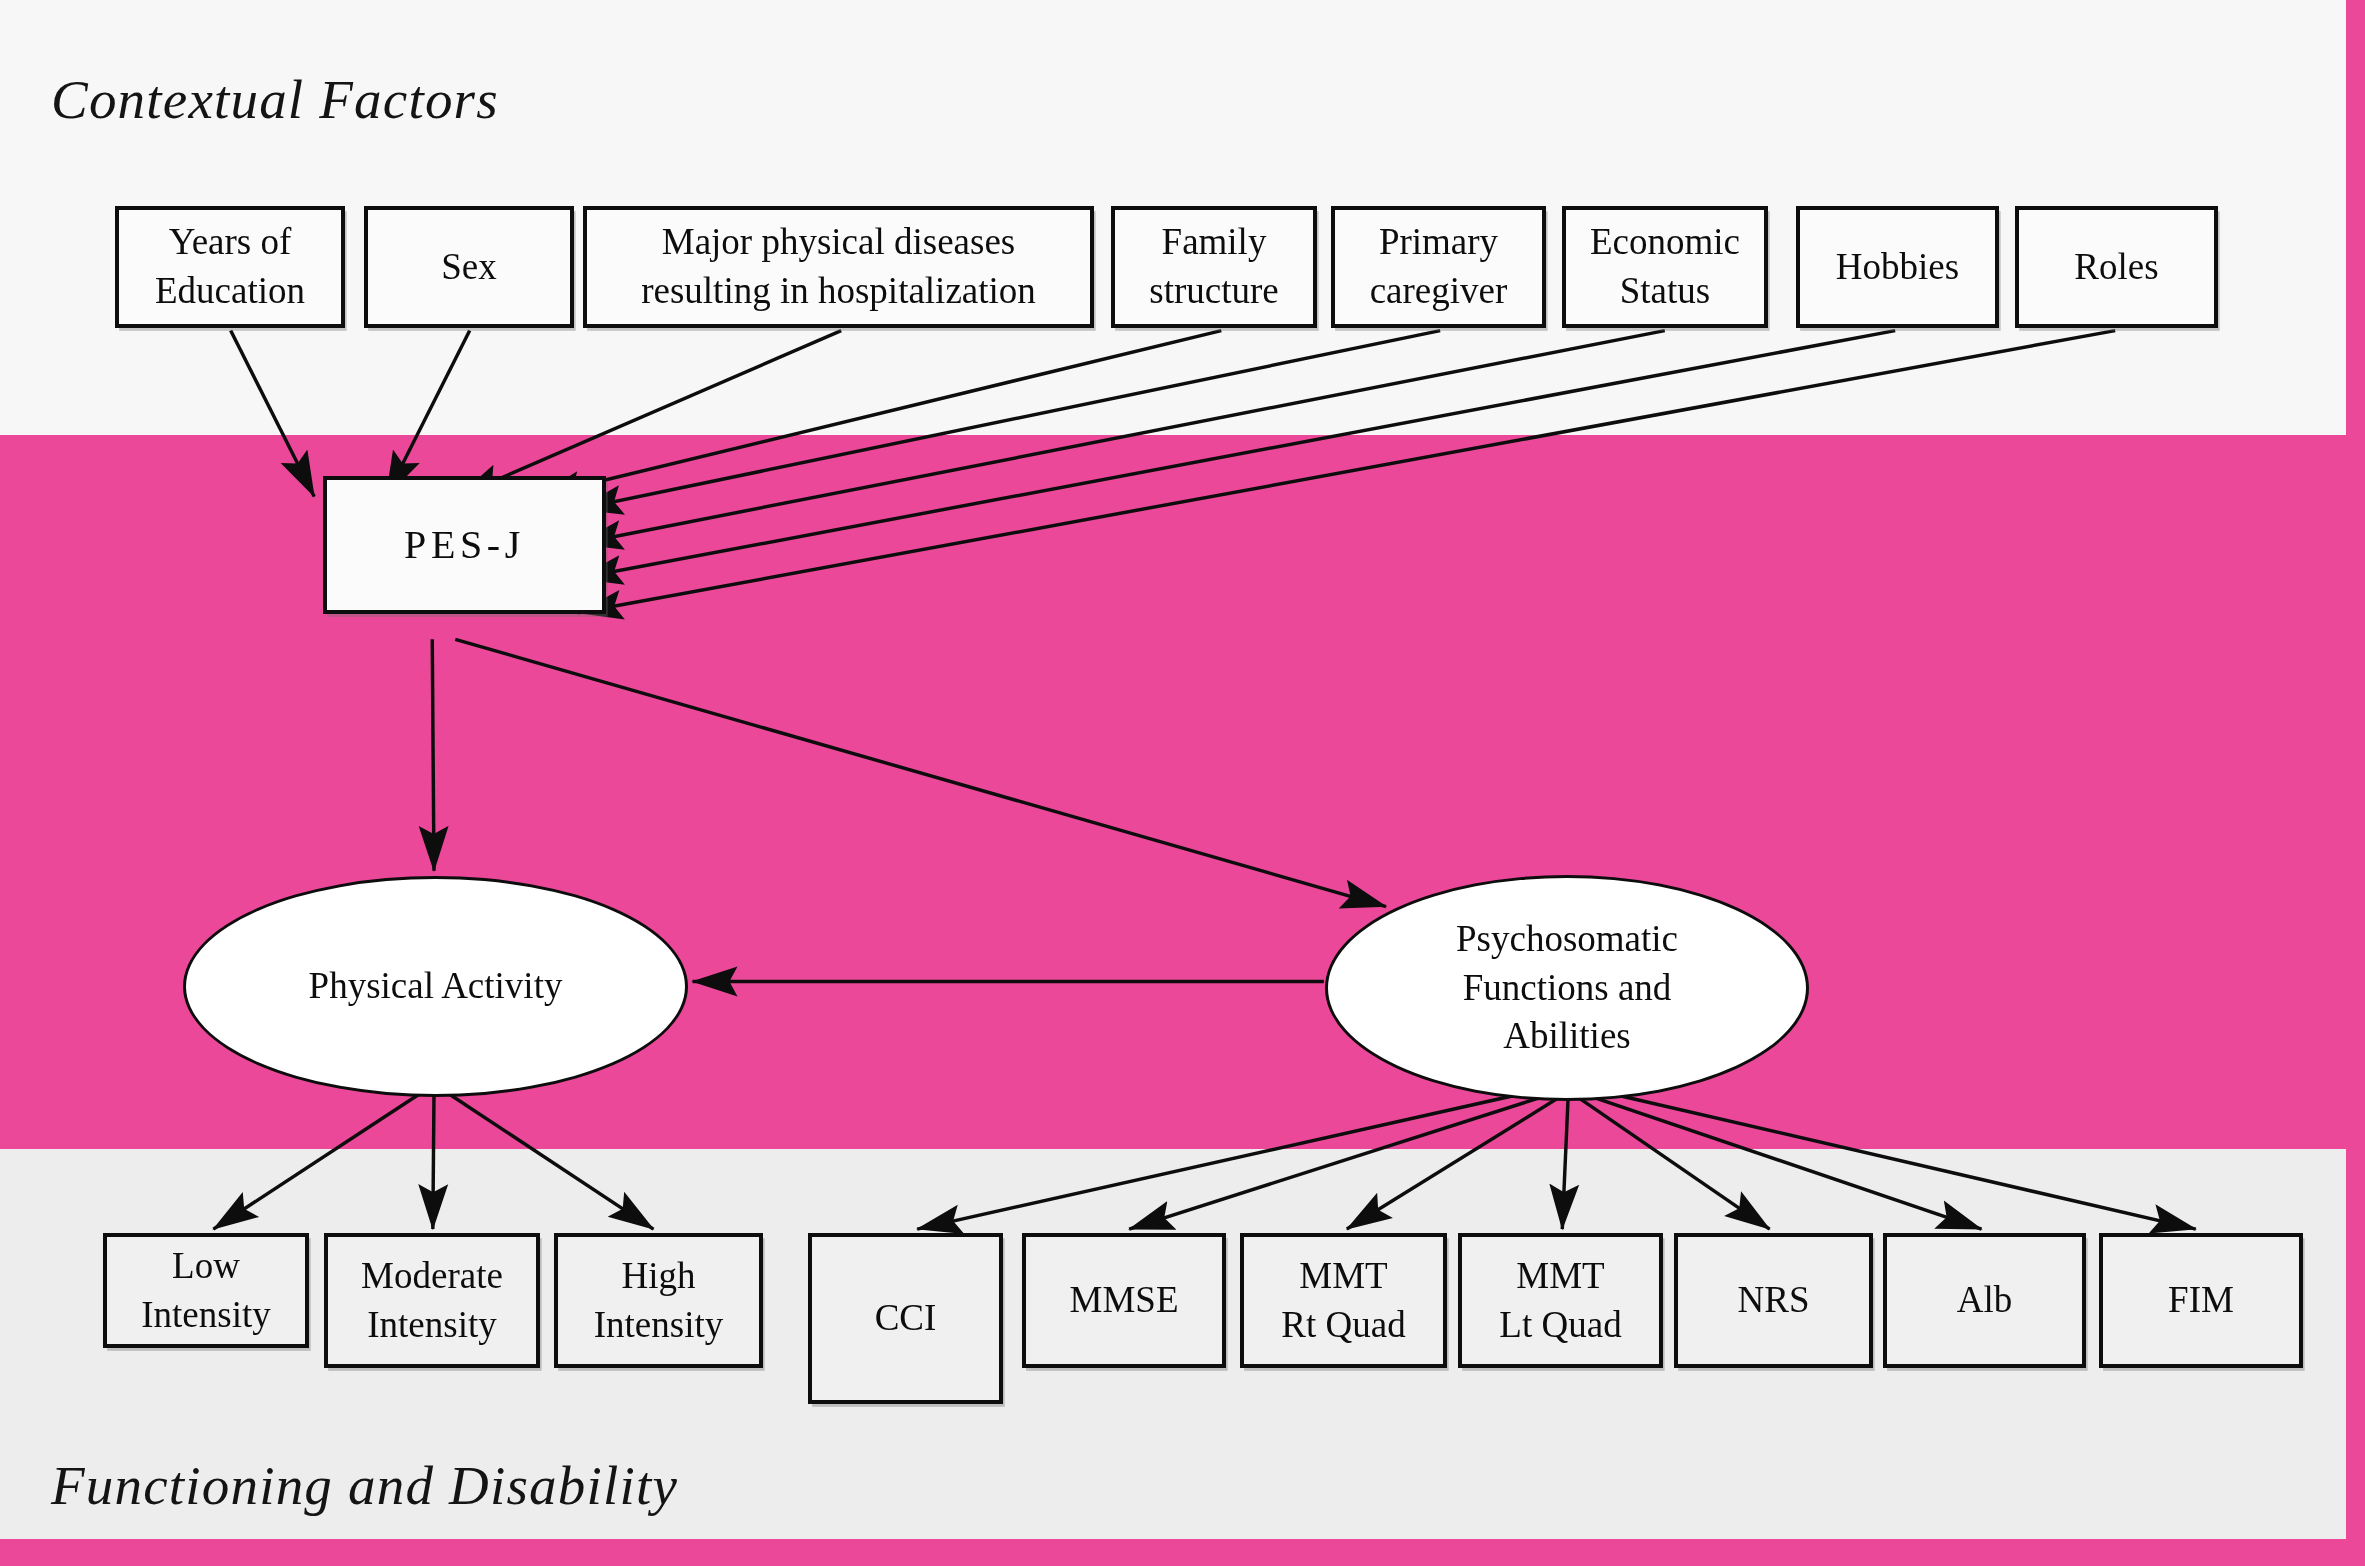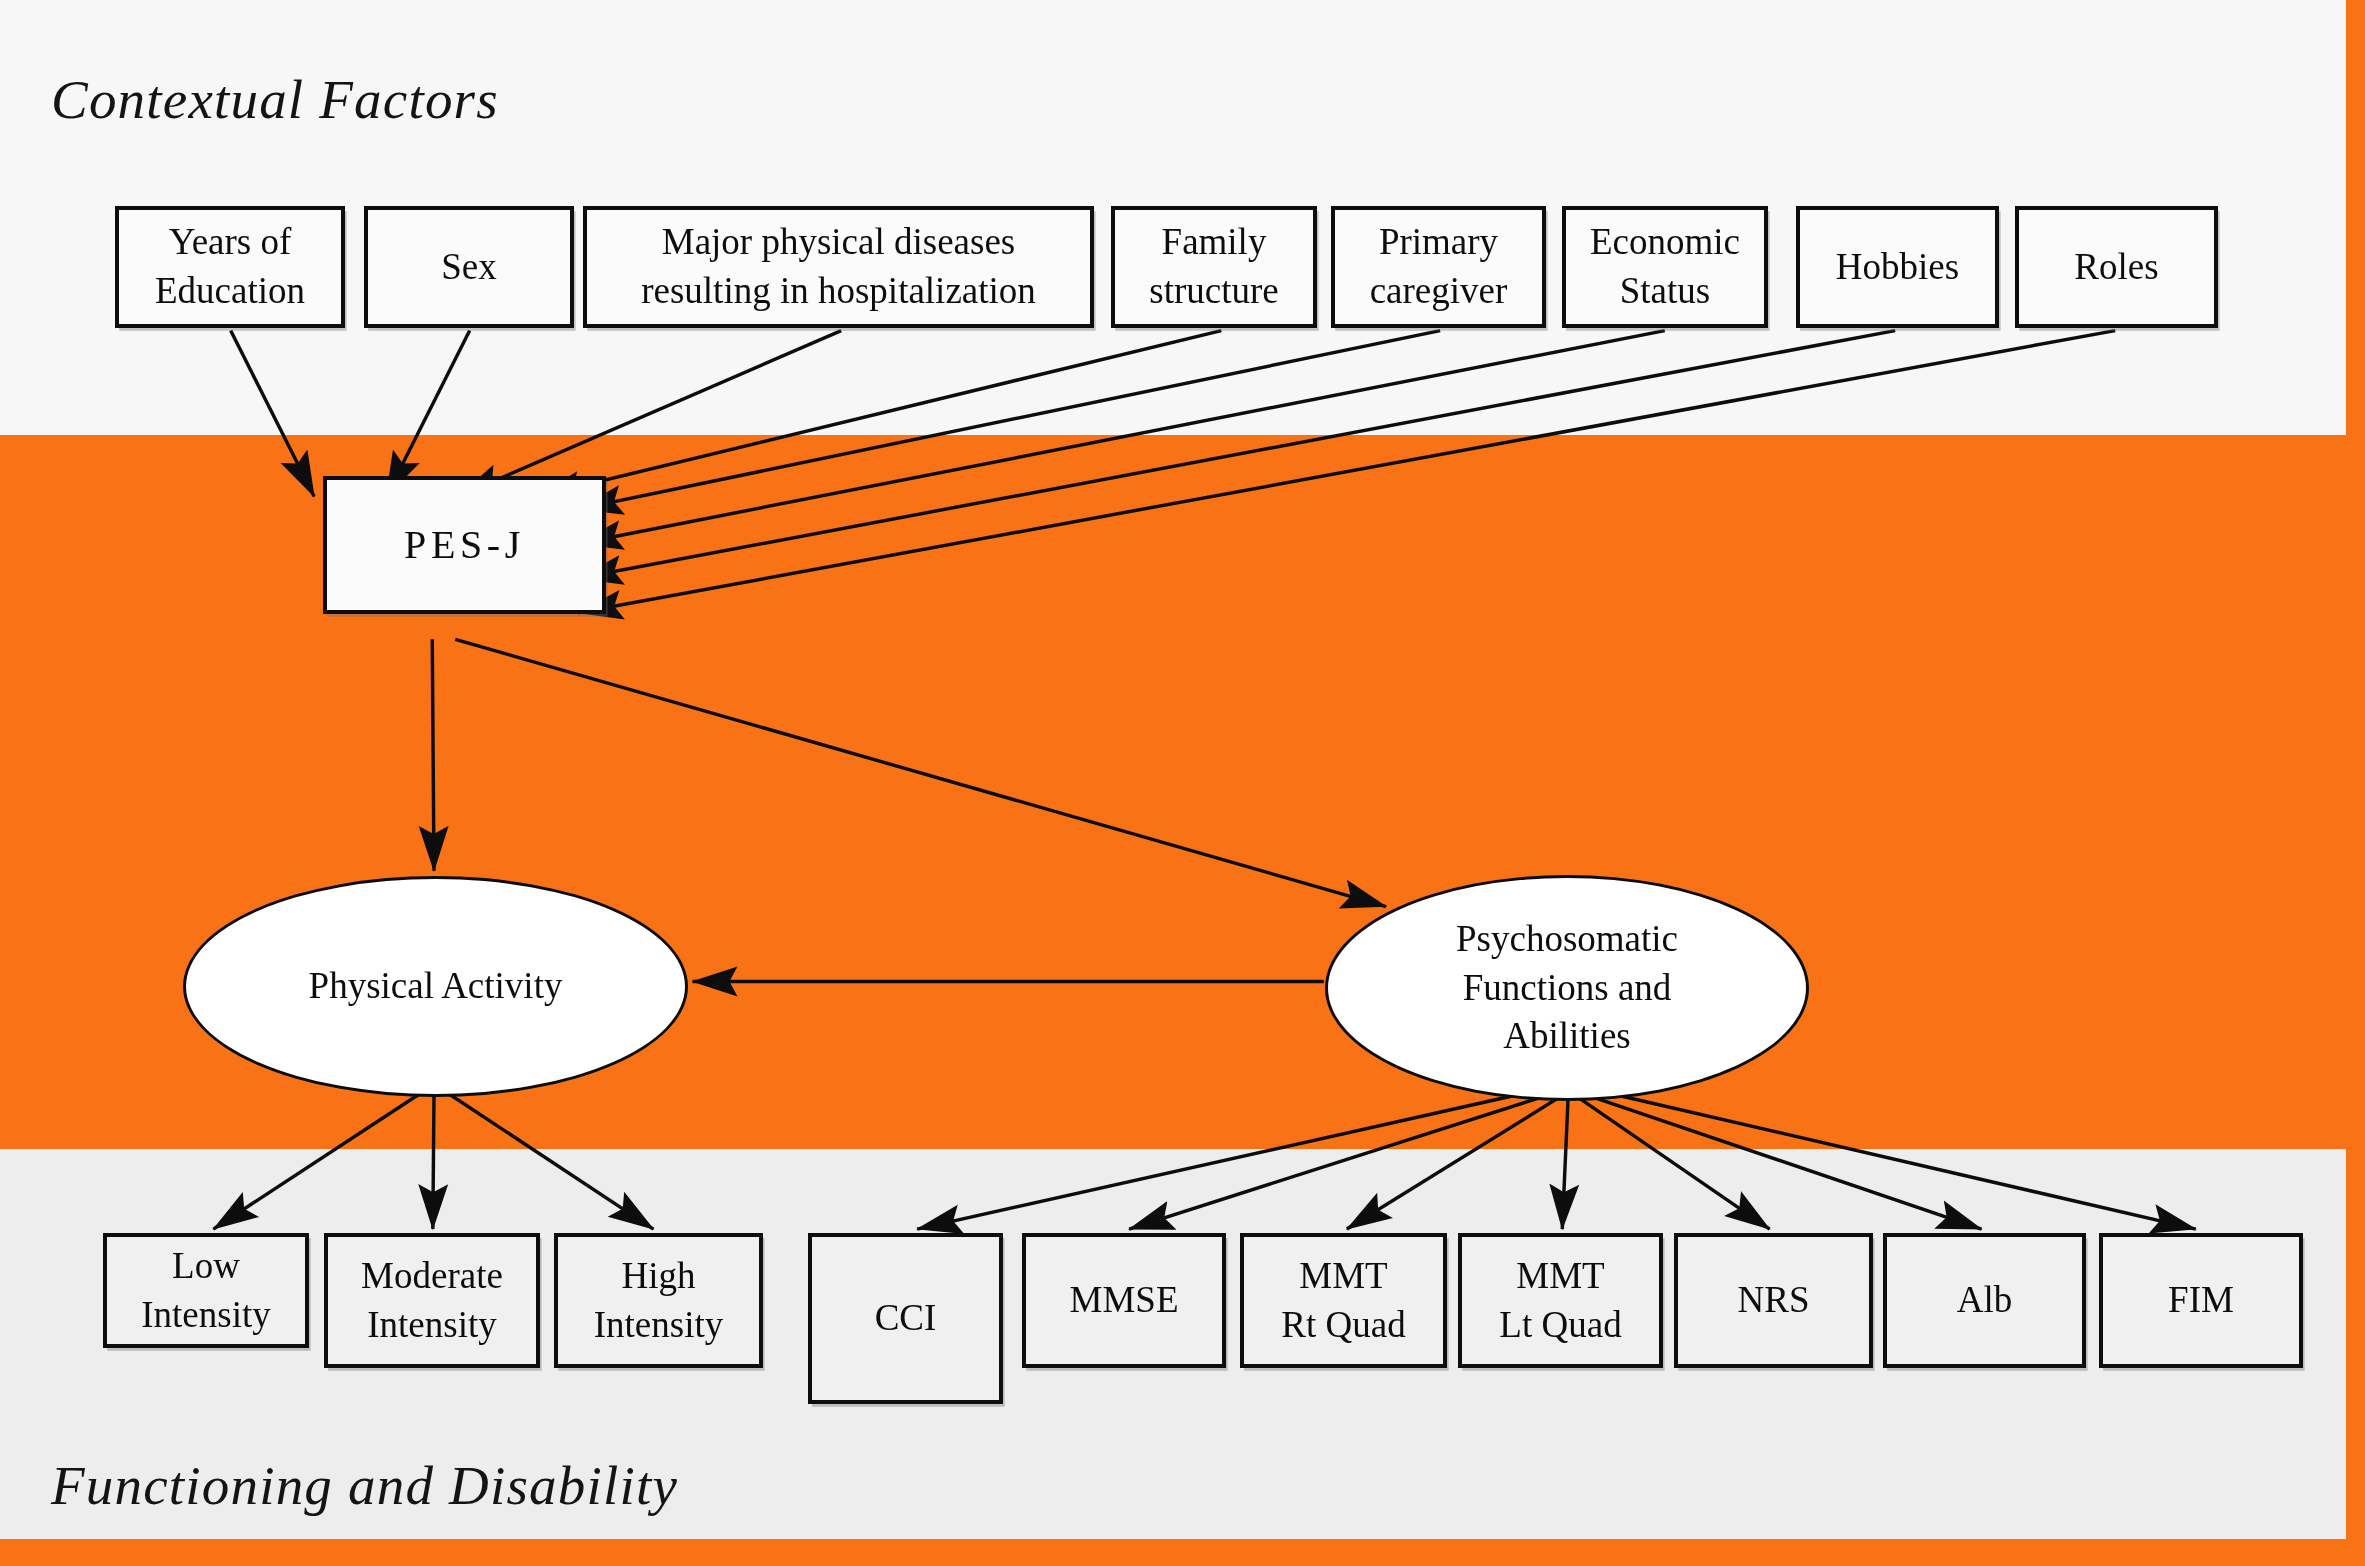--- a/index.html
+++ b/index.html
@@ -1,20 +1,20 @@
 <!DOCTYPE html>
 <html style="font-size:9.2px"><head>
 <meta charset="utf-8">
 <style>
   html, body { margin: 0; padding: 0; background: #ffffff; }
   .canvas {
     position: relative;
     width: 2366px;
     height: 1566px;
-    background: #f97316;
+    background: #ec4899;
     overflow: hidden;
     font-family: "Liberation Serif", "DejaVu Serif", serif;
     color: #0d0d0d;
   }
   .band { position: absolute; left: 0; width: 2346px; }
   .band-top    { top: 0;    height: 435px; background: #f7f7f7; }
   .band-bottom { top: 1149px; height: 390px; background: #ededed; }
 
   .section-heading {
     position: absolute;

